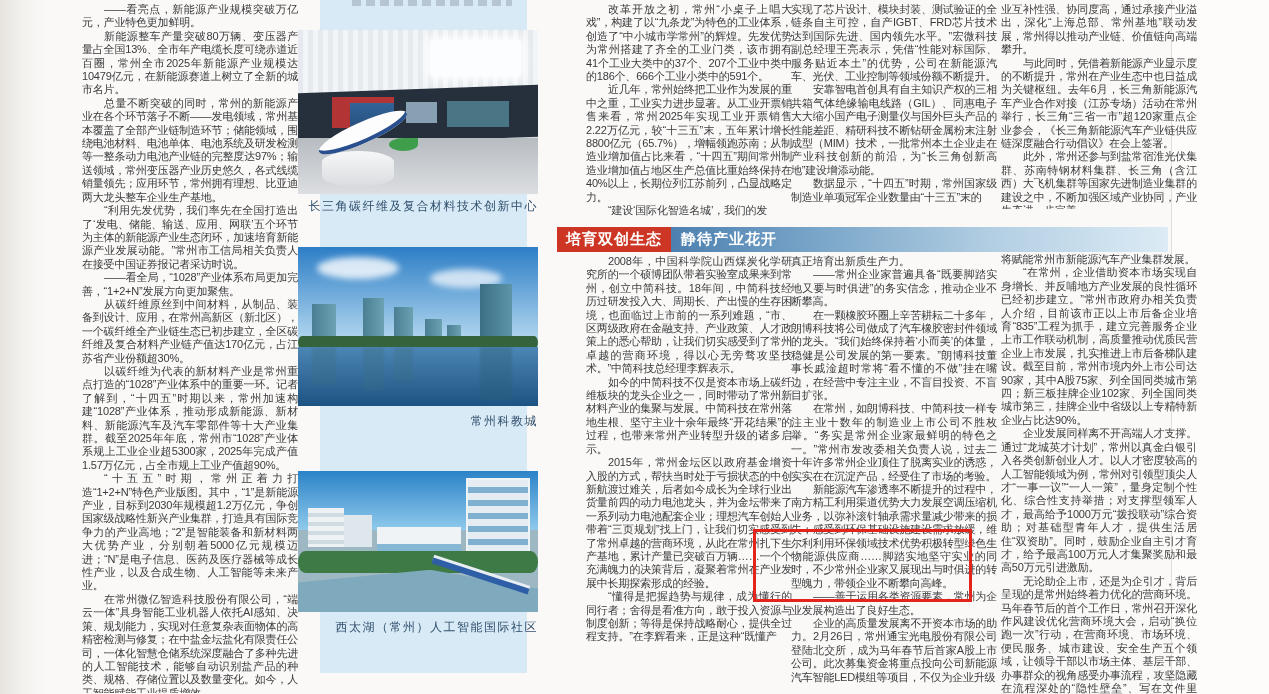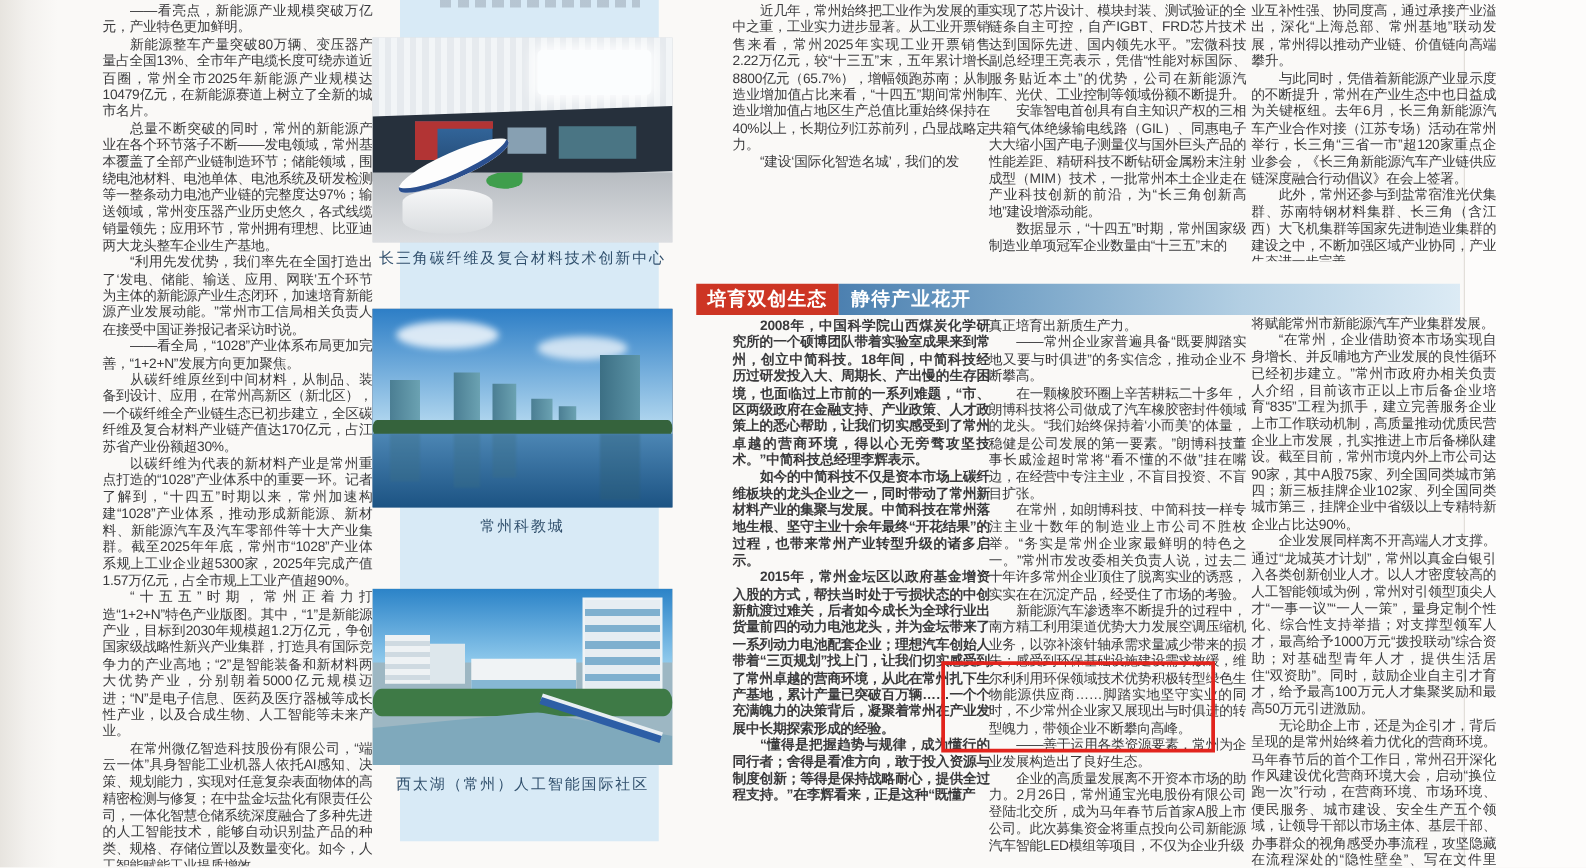--- a/index.html
+++ b/index.html
@@ -21,21 +21,21 @@
     position:absolute;overflow:hidden;
     color:#3a3a3c;font-size:11px;line-height:13.4px;
     text-align:justify;letter-spacing:-0.2px;margin-left:29px;
   }
   .col p{margin:0;text-indent:2em;}
   .col p.noindent{text-indent:0;}
   .c1{left:53px;top:3px;width:216px;height:690px;}
   .c3t{left:557px;top:3px;width:206px;height:213px;}
   .c4t{left:762px;top:3px;width:206px;height:213px;}
   .c5t{left:972px;top:3px;width:196px;height:206px;}
-  .c3b{left:557px;top:255px;width:206px;height:439px;font-weight:bold;}
+  .c3b{left:557px;top:255px;width:206px;height:439px;}
   .c4b{left:762px;top:255px;width:206px;height:439px;}
   .c5b{left:972px;top:253px;width:196px;height:441px;}
   
   .headline{
     position:absolute;left:557px;top:227px;width:611px;height:25px;
     display:flex;align-items:stretch;
   }
   .headline .red{
     background:#cd3524;color:#fff;font-weight:bold;font-size:15px;
     display:flex;align-items:center;padding:0 9px;white-space:nowrap;
@@ -55,21 +55,21 @@
   .photo-panel{
     position:absolute;left:320px;top:0;width:207px;height:673px;
     background:#d8eaf6;
   }
   .cropped-caption{
     position:absolute;left:352px;top:0;width:160px;height:6px;overflow:hidden;
     background:repeating-linear-gradient(90deg,#8e99a6 0 9px,transparent 9px 14px);
     opacity:.45;
   }
   .caption{
-    position:absolute;left:298px;width:240px;text-align:center;
+    position:absolute;left:298px;width:240px;text-align:right;
     font-family:Liberation Serif, serif;color:#31506d;font-size:12px;
     letter-spacing:1.5px;
   }
   .cap1{top:198px;} .cap2{top:413px;} .cap3{top:619px;}
   .photo{position:absolute;left:298px;width:240px;overflow:hidden;}
   .photo *{position:absolute;}
   
   .p1{top:30px;height:164px;background:#d6dadd;}
   .p1-ceiling{left:0;top:0;width:100%;height:42%;
     background:repeating-linear-gradient(90deg,#e6eaee 0 5px,#f2f5f7 5px 10px),linear-gradient(#eef1f4,#dde2e6);}
@@ -182,20 +182,21 @@
   <div class="p3-slab2"></div>
   <div class="p3-mid"></div>
   <div class="p3-tower"></div>
   <div class="p3-green"></div>
   <div class="p3-canal"></div>
   <div class="p3-bridge"></div>
 </div>
 <div class="caption cap3">西太湖（常州）人工智能国际社区</div>
 
 <div class="col c3t">
+  <p>改革开放之初，常州“小桌子上唱大戏”，构建了以“九条龙”为特色的工业体系，创造了“中小城市学常州”的辉煌。先发优势为常州搭建了齐全的工业门类，该市拥有41个工业大类中的37个、207个工业中类中的186个、666个工业小类中的591个。</p>
   <p>近几年，常州始终把工业作为发展的重中之重，工业实力进步显著。从工业开票销售来看，常州2025年实现工业开票销售2.22万亿元，较“十三五”末，五年累计增长8800亿元（65.7%），增幅领跑苏南；从制造业增加值占比来看，“十四五”期间常州制造业增加值占地区生产总值比重始终保持在40%以上，长期位列江苏前列，凸显战略定力。</p>
   <p>“建设‘国际化智造名城’，我们的发</p>
 </div>
 
 <div class="col c4t">
   <p class="noindent">实现了芯片设计、模块封装、测试验证的全链条自主可控，自产IGBT、FRD芯片技术达到国际先进、国内领先水平。”宏微科技副总经理王亮表示，凭借“性能对标国际、服务贴近本土”的优势，公司在新能源汽车、光伏、工业控制等领域份额不断提升。</p>
   <p>安靠智电首创具有自主知识产权的三相共箱气体绝缘输电线路（GIL）、同惠电子大大缩小国产电子测量仪与国外巨头产品的性能差距、精研科技不断钻研金属粉末注射成型（MIM）技术，一批常州本土企业走在产业科技创新的前沿，为“长三角创新高地”建设增添动能。</p>
   <p>数据显示，“十四五”时期，常州国家级制造业单项冠军企业数量由“十三五”末的</p>
 </div>
 

